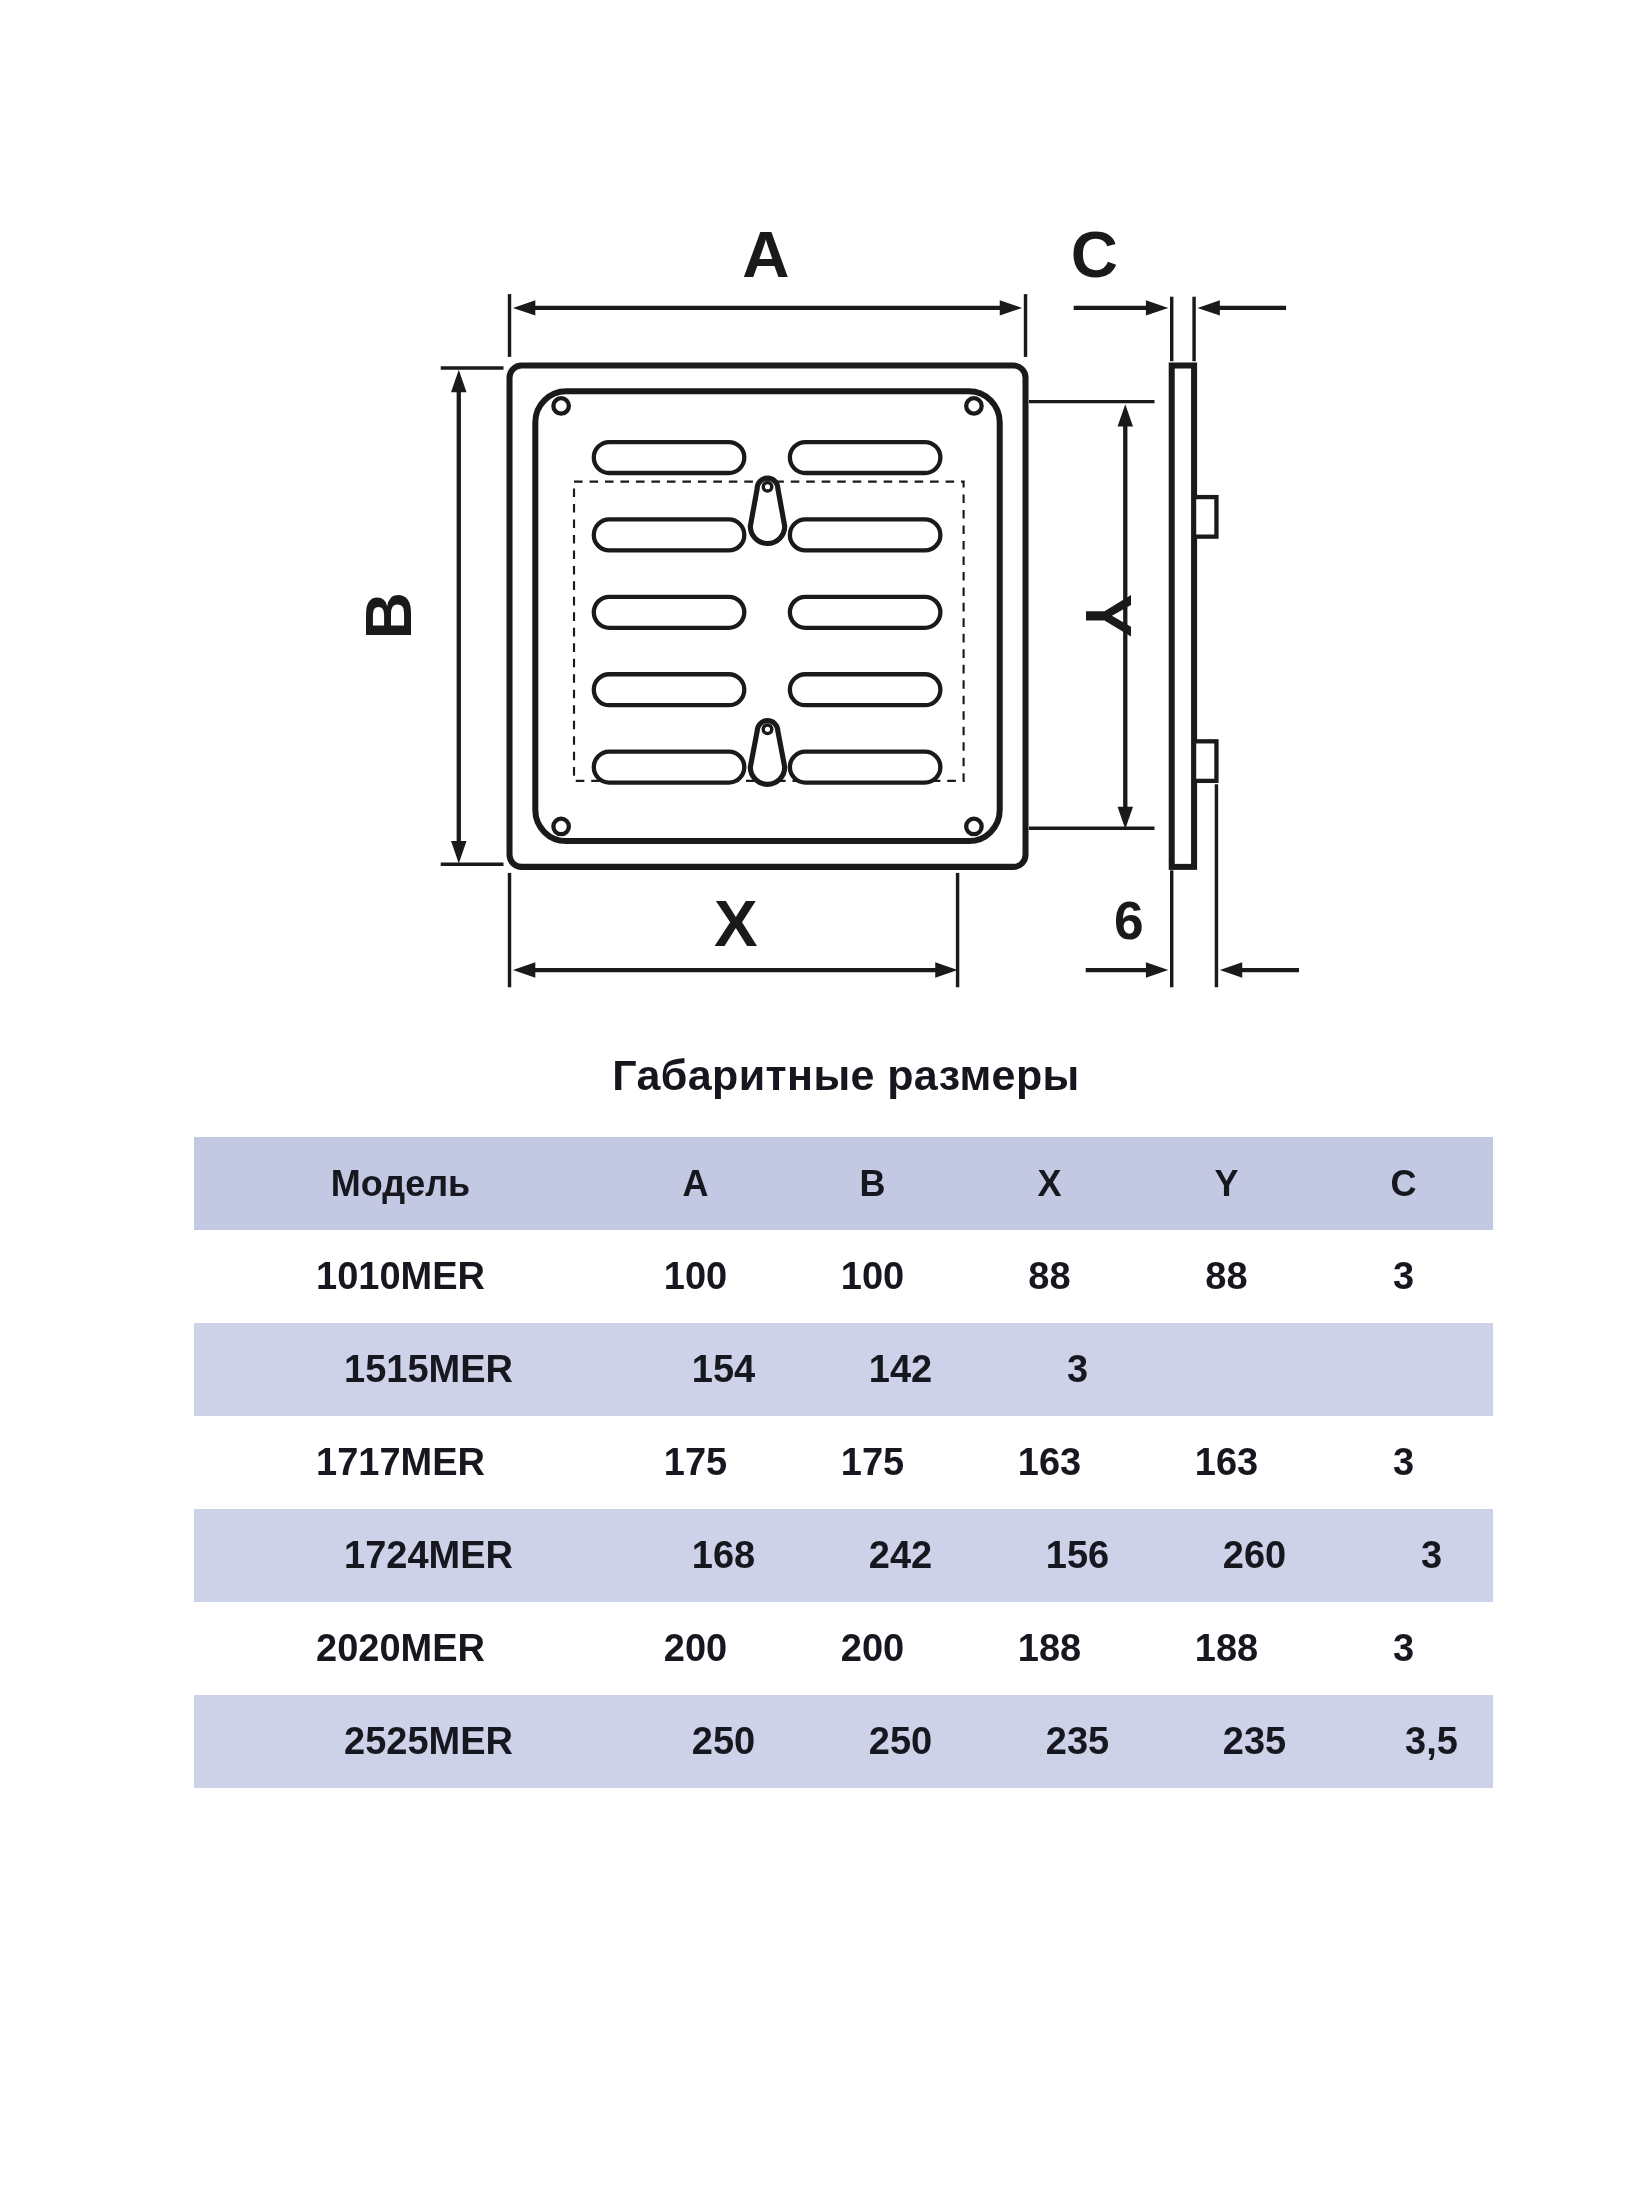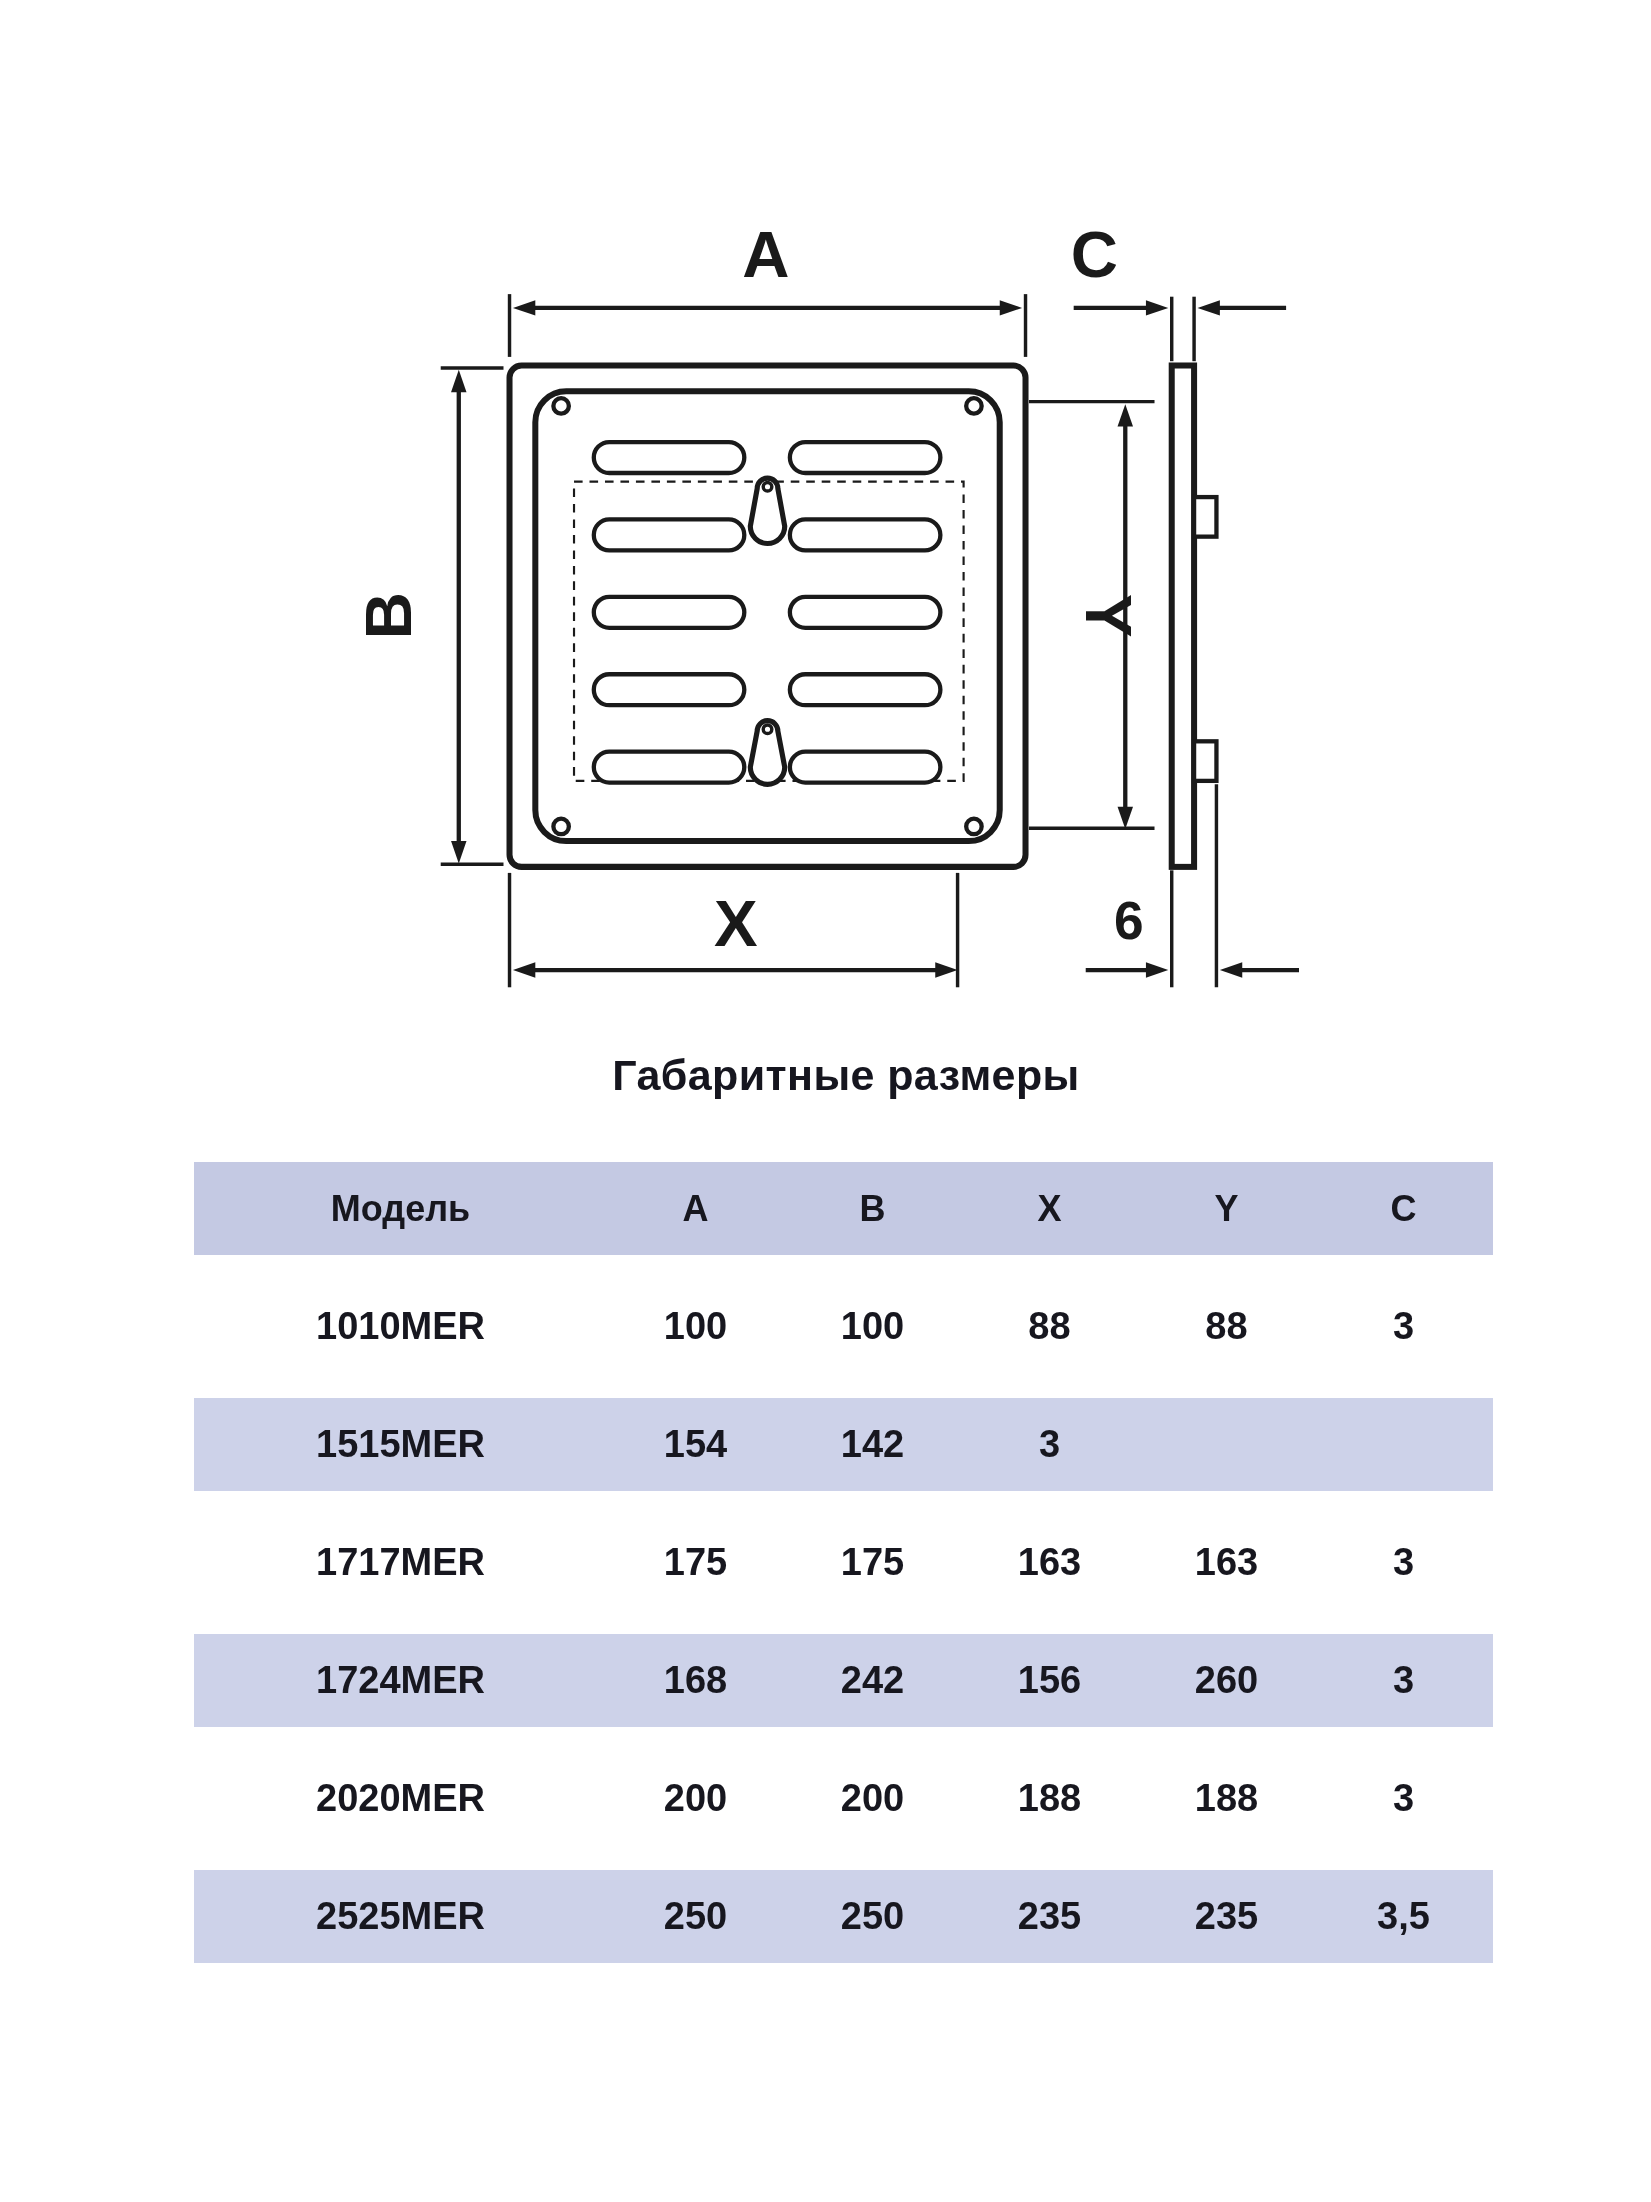--- a/index.html
+++ b/index.html
@@ -4,23 +4,23 @@
 <style>
   html,body{margin:0;padding:0;}
   body{width:1652px;height:2203px;background:#ffffff;font-family:"Liberation Sans",sans-serif;}
   .page{position:relative;width:1652px;height:2203px;background:#ffffff;overflow:hidden;}
   .drawing{position:absolute;top:0;left:0;}
   .dim-label{font-family:"Liberation Sans",sans-serif;font-weight:700;font-size:76px;fill:#1a1a1a;}
   .dim-label-small{font-family:"Liberation Sans",sans-serif;font-weight:700;font-size:62px;fill:#1a1a1a;}
   .title{position:absolute;top:1051px;left:0;width:1652px;text-align:center;
          font-size:43px;font-weight:700;color:#16161f;letter-spacing:0.4px;margin-left:20px;}
   .dim-table{position:absolute;top:1137px;left:194px;width:1299px;}
-  .trow{display:grid;grid-template-columns:413px 177px 177px 177px 177px 177px;height:93px;margin-top:25px;}
+  .trow{display:grid;grid-template-columns:413px 177px 177px 177px 177px 177px;height:93px;}
   .thead{background:#c4c9e3;}
-  .stripe{background:#cdd2e9;}
+  .stripe{background:#cdd2e9;padding-left:28px;}
   .white{background:#ffffff;}
   .tcell{display:flex;align-items:center;justify-content:center;
          font-size:38px;font-weight:700;color:#17171f;}
   .thead .tcell{font-size:36px;}
 </style>
 </head>
 <body>
 
 <div class="page">
 

